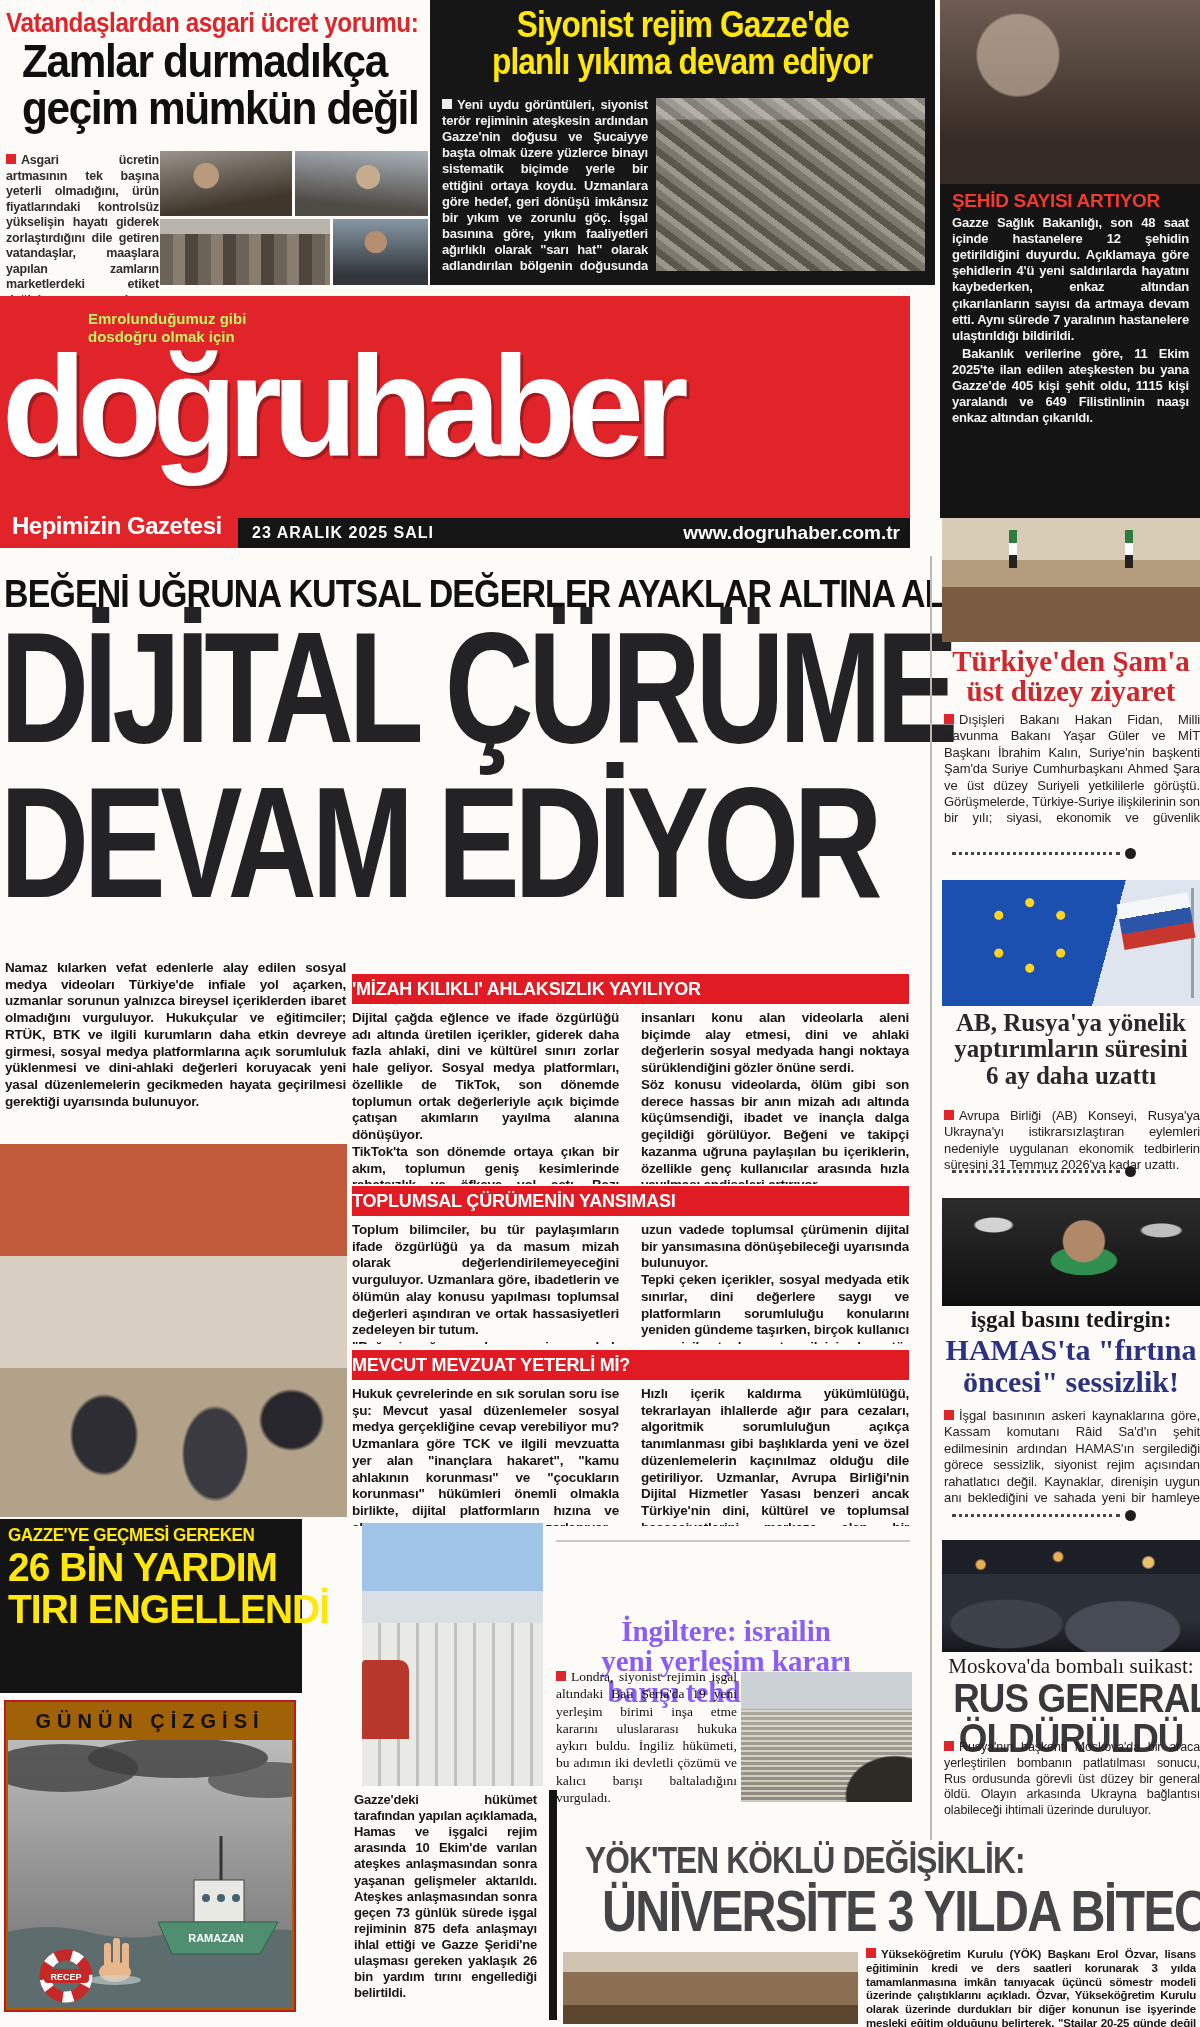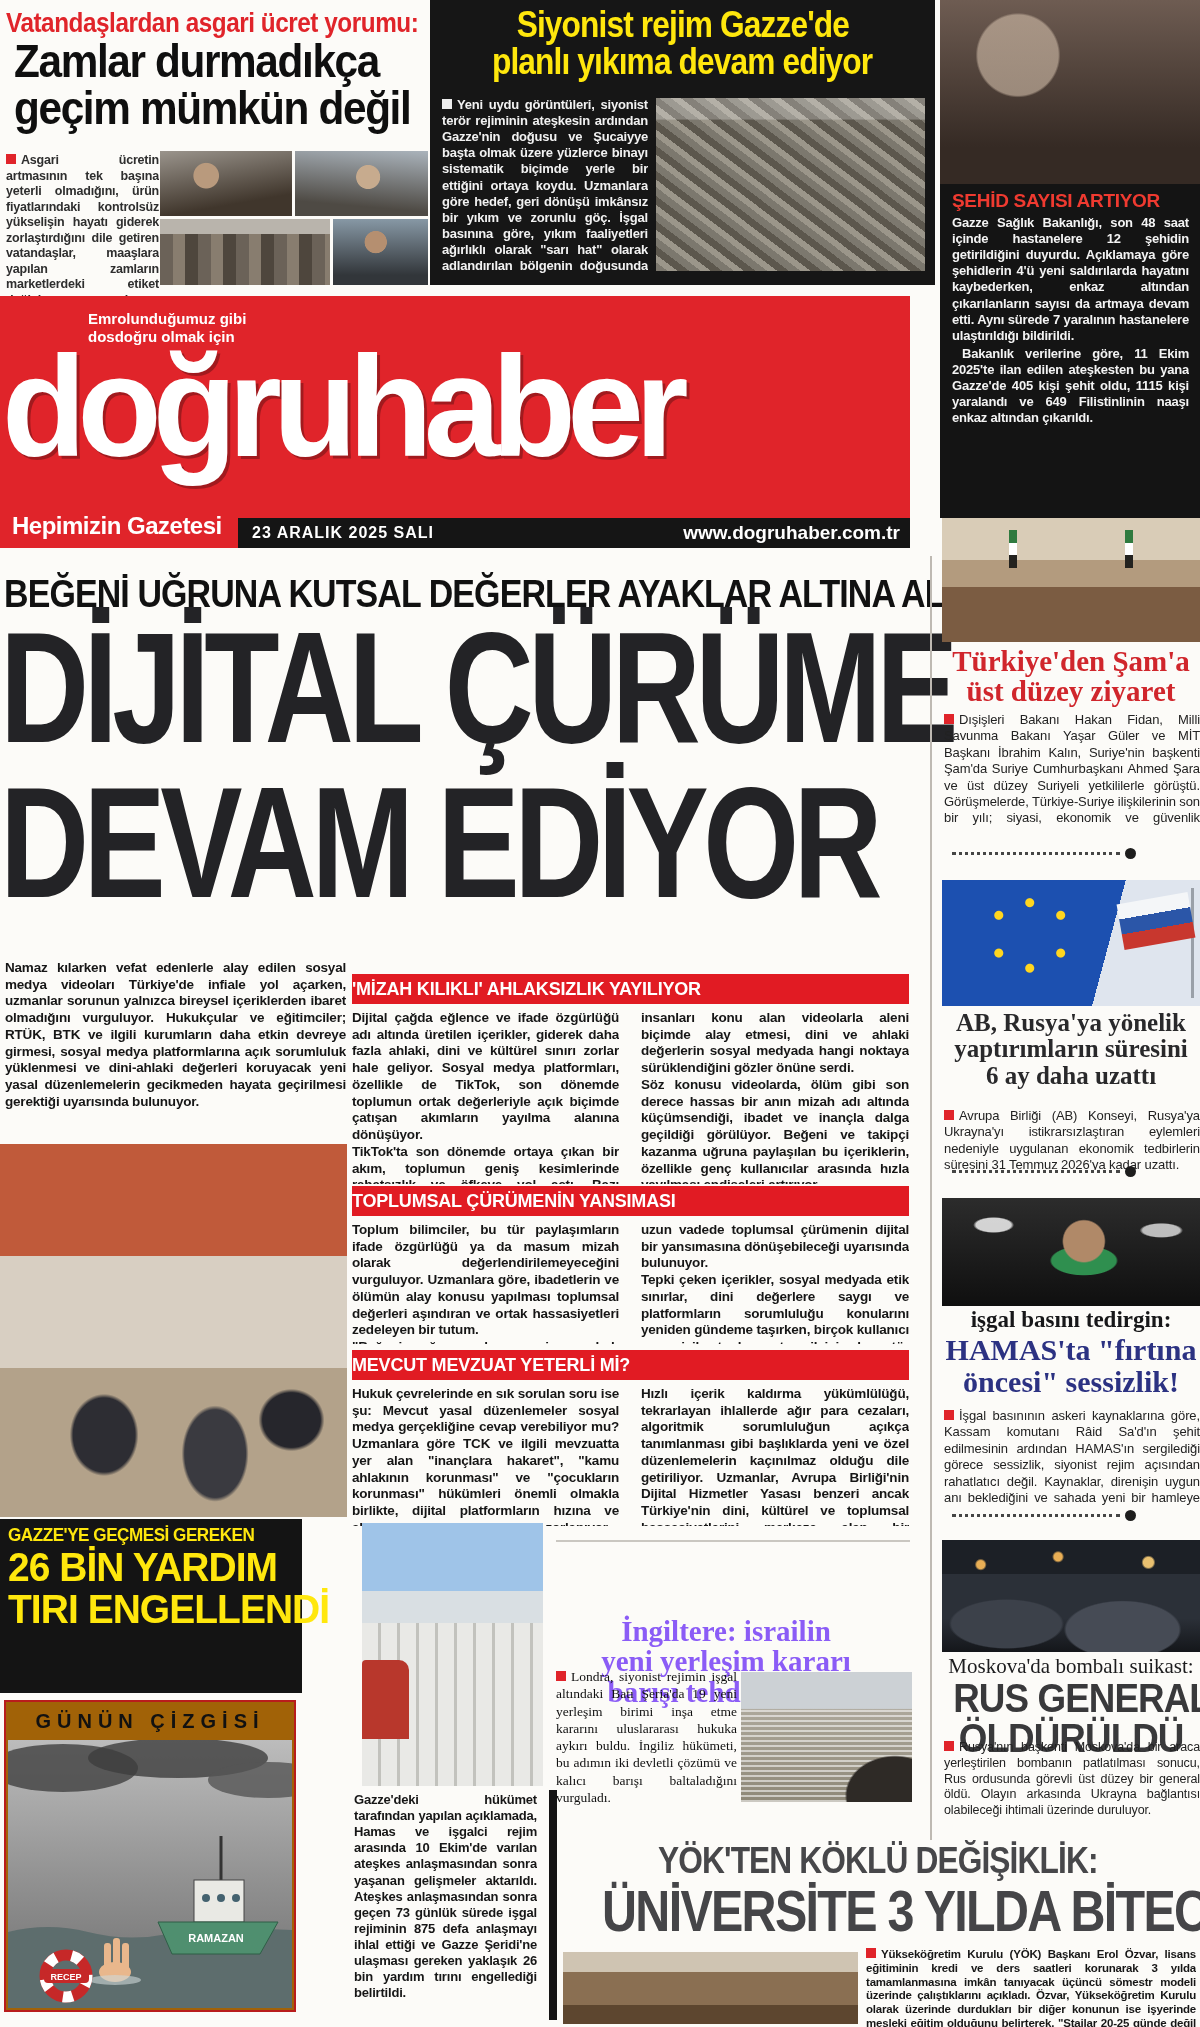--- a/index.html
+++ b/index.html
@@ -13,21 +13,21 @@
       white-space:pre-line;letter-spacing:-.2px;overflow:hidden}
   .btn{font-weight:normal;font-size:13px;line-height:1.26;color:#222;text-align:justify;
       white-space:pre-line;letter-spacing:-.1px;overflow:hidden}
   .rb::before{content:"";display:inline-block;width:10px;height:10px;background:#e0242a;margin-right:5px}
   .wb::before{content:"";display:inline-block;width:10px;height:10px;background:#ececec;margin-right:5px}
   .serifh{font-family:"Liberation Serif",serif;font-weight:bold;text-align:center;line-height:1.05}
   .ph{position:absolute;overflow:hidden}
 
   
   #tl-kicker{left:6px;top:8px;width:430px;font-weight:bold;font-size:27px;color:#e0242a;letter-spacing:-.5px}
-  #tl-headline{left:14px;top:38px;width:430px;font-weight:bold;font-size:47px;line-height:.99;color:#0f0f0f;letter-spacing:-1.5px}
+  #tl-headline{left:22px;top:38px;width:430px;font-weight:bold;font-size:47px;line-height:.99;color:#0f0f0f;letter-spacing:-1.5px}
   #tl-body{left:6px;top:153px;width:153px;height:214px;font-size:12.5px;color:#2e2e2e}
   .ph-vox1{background:radial-gradient(circle at 35% 38%,#b99a7d 0 13%,rgba(0,0,0,0) 14%),linear-gradient(170deg,#9a948c,#40362c 75%)}
   .ph-vox2{background:radial-gradient(circle at 55% 40%,#c7ab8e 0 14%,rgba(0,0,0,0) 15%),linear-gradient(185deg,#aab3bb,#4e4a44 80%)}
   .ph-crowd{background:linear-gradient(180deg,#b9b4ac 0 22%,rgba(0,0,0,0) 23%),repeating-linear-gradient(90deg,#6b6258 0 13px,#887d6f 13px 25px,#4e463d 25px 38px)}
   .ph-vox3{background:radial-gradient(circle at 45% 35%,#b58f70 0 16%,rgba(0,0,0,0) 17%),linear-gradient(180deg,#8798a5,#32363a 85%)}
 
   
   #tc-panel{left:430px;top:0;width:505px;height:285px;background:#161616}
   #tc-headline{position:absolute;left:0;top:6px;width:100%;text-align:center;font-weight:bold;
                font-size:36px;line-height:1.03;color:#ffe70d;letter-spacing:-1px}
@@ -40,21 +40,21 @@
   #sehid-panel{left:940px;top:0;width:260px;height:518px;background:#141414}
   #sehid-photo{left:0;top:0;width:260px;height:184px}
   .ph-casualty{background:radial-gradient(circle at 30% 30%,rgba(210,190,170,.6) 0 18%,rgba(0,0,0,0) 19%),linear-gradient(180deg,#6e5c52,#352a24 80%)}
   #sehid-head{position:absolute;left:12px;top:190px;font-weight:bold;font-size:19px;color:#ef3a30;letter-spacing:-.3px}
   #sehid-text{position:absolute;left:12px;top:215px;width:237px;height:296px;color:#f4f4f4;overflow:hidden}
   #sehid-text .bt{color:#f4f4f4;font-size:13px}
   #sehid-p2{text-indent:10px;margin-top:2px}
 
   
   #masthead{left:0;top:296px;width:910px;height:252px;background:#e0242a}
-  #slogan{position:absolute;left:88px;top:14px;color:#ffffff;font-weight:bold;font-size:15px;line-height:1.2}
+  #slogan{position:absolute;left:88px;top:14px;color:#bef264;font-weight:bold;font-size:15px;line-height:1.2}
   #logo{position:absolute;left:2px;top:40px;width:906px;color:#fff;font-weight:bold;font-size:142px;
         line-height:1;letter-spacing:-9px;white-space:nowrap;transform:scaleX(.97);transform-origin:0 50%;
         text-shadow:3px 3px 0 rgba(0,0,0,.28)}
   #tagline{position:absolute;left:12px;bottom:8px;color:#fff;font-weight:bold;font-size:24px;letter-spacing:-.5px}
   #datebar{position:absolute;left:238px;top:222px;width:672px;height:30px;background:#151515;color:#fff}
   #date{position:absolute;left:14px;top:0;line-height:30px;font-weight:bold;font-size:16px;letter-spacing:1px}
   #website{position:absolute;right:10px;top:0;line-height:30px;font-weight:bold;font-size:19px}
 
   
   #main-kicker{left:4px;top:572px;width:908px;font-weight:bold;font-size:39px;color:#111;letter-spacing:-1px}
@@ -99,21 +99,21 @@
   #ing-headline{left:540px;top:1616px;width:372px;font-size:29px;color:#8b5cf6}
   #ing-body{left:556px;top:1668px;width:181px;height:164px;font-family:"Liberation Serif",serif;
             font-size:13.5px;line-height:1.28;color:#101010;text-align:justify;overflow:hidden}
   #ing-photo{left:741px;top:1672px;width:171px;height:130px}
   .ph-westbank{background:radial-gradient(ellipse at 90% 95%,#2e2a26 0 22%,rgba(0,0,0,0) 23%),
                linear-gradient(180deg,#ccd1d5 0 28%,rgba(0,0,0,0) 29%),
                repeating-linear-gradient(0deg,rgba(255,255,255,.55) 0 2px,rgba(0,0,0,0) 2px 5px),
                linear-gradient(180deg,#b9b4a8,#8e8878)}
 
   
-  #yok-kicker{left:555px;top:1840px;width:645px;text-align:center;font-weight:bold;font-size:36px;color:#47474a;letter-spacing:-1px}
+  #yok-kicker{left:555px;top:1840px;width:645px;text-align:left;font-weight:bold;font-size:36px;color:#47474a;letter-spacing:-1px}
   #yok-headline{left:543px;top:1878px;width:657px;text-align:center;font-weight:bold;font-size:57px;color:#454548;letter-spacing:-2px}
   #yok-photo{left:563px;top:1952px;width:295px;height:72px}
   .ph-yok{background:linear-gradient(180deg,#cfc4b2 0 28%,#8a6f52 28% 74%,#5d462f 74%)}
   #yok-body{left:866px;top:1948px;width:330px;height:79px;font-size:11.5px;line-height:1.2}
 
   
   #divider{left:930px;top:556px;width:2px;height:1284px;background:#beb9b2}
   .dotsep{position:absolute;width:168px;border-top:3px dotted #454545}
   .dotsep::after{content:"";position:absolute;right:-16px;top:-7px;width:11px;height:11px;border-radius:50%;background:#1d1d1d}
   #dot1{left:952px;top:852px}

